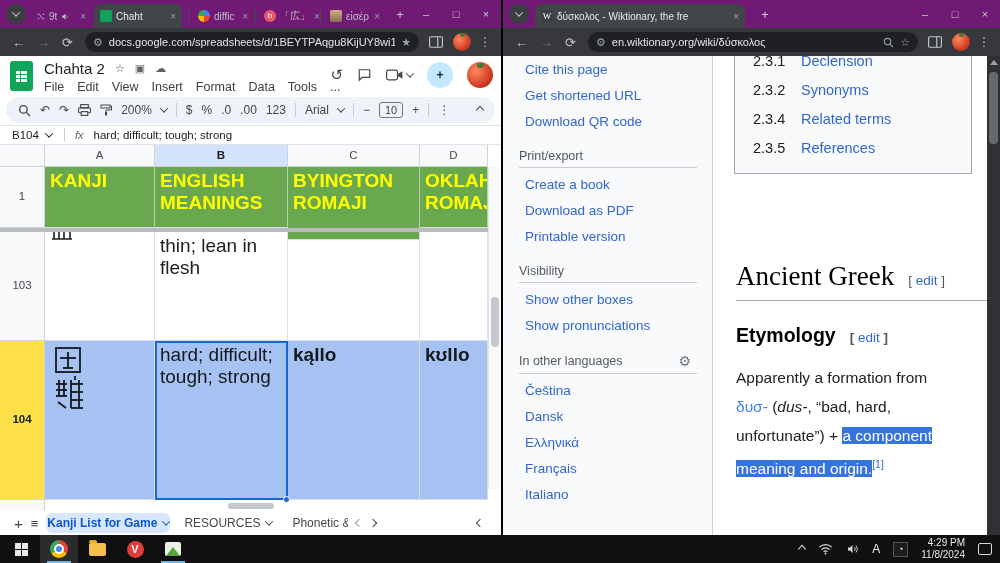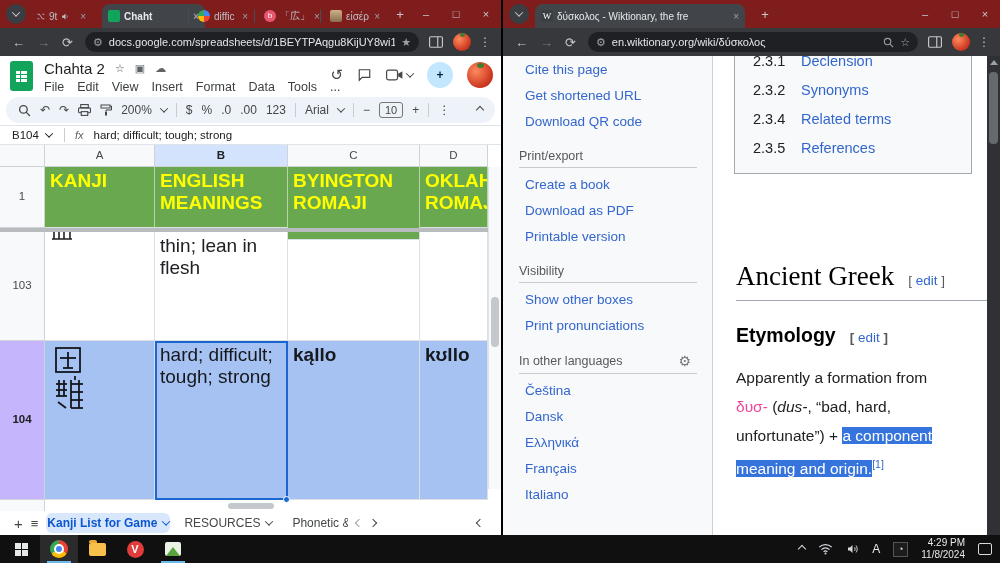--- a/index.html
+++ b/index.html
@@ -3,21 +3,21 @@
 <meta charset="utf-8">
 <style>
   * { margin:0; padding:0; box-sizing:border-box; }
   html,body { width:1000px; height:563px; overflow:hidden; }
   body { font-family:"Liberation Sans", sans-serif; background:#000; position:relative; }
 
   
   .win { position:absolute; top:0; height:535px; background:#fff; overflow:hidden; }
   .win-left  { left:0;   width:501px; }
   .win-right { left:503px; width:497px; }
-  .tabstrip { position:absolute; top:0; left:0; right:0; height:28px; background:#7f1d1d; }
+  .tabstrip { position:absolute; top:0; left:0; right:0; height:28px; background:#701a75; }
   .navbar   { position:absolute; top:28px; left:0; right:0; height:28px; background:#36383b; display:flex; align-items:center; }
   .tsearch { position:absolute; top:4px; left:6px; width:20px; height:20px; border-radius:50%; background:#3a3d41; color:#c7cacd; display:flex; align-items:center; justify-content:center; }
   .tab { position:absolute; top:4px; height:24px; display:flex; align-items:center; gap:4px; padding:0 6px; color:#bdc1c6; font-size:10px; white-space:nowrap; overflow:hidden; }
   .tab.active { background:#41454a; border-radius:8px 8px 0 0; color:#e6e8ea; }
   .tab .close { margin-left:auto; color:#9aa0a6; font-size:10px; }
   .tab-sep { position:absolute; top:9px; width:1px; height:14px; background:#4a4d51; }
   .newtab { position:absolute; top:7px; width:16px; height:16px; color:#c7cacd; font-size:13px; text-align:center; line-height:15px; }
   .winbtns { position:absolute; top:0; right:0; height:28px; display:flex; }
   .winbtn { width:30px; height:28px; color:#c7cacd; font-size:11px; display:flex; align-items:center; justify-content:center; }
   .nav-ic { color:#c3c7cb; font-size:13px; margin-left:12px; }
@@ -57,21 +57,21 @@
   .sh-formula .fx { font-style:italic; color:#5f6368; margin:0 10px; font-size:11px; }
 
   
   .grid { position:absolute; top:89px; left:0; width:501px; height:366px; background:#fff; overflow:hidden; font-size:19px; }
   .cell { position:absolute; border-right:1px solid #dcdfe3; border-bottom:1px solid #dcdfe3; overflow:hidden; padding:3px 5px; line-height:1.15; }
   .hdrcell { background:#f8f9fa; color:#46494d; font-size:11.5px; display:flex; align-items:center; justify-content:center; padding:0; border-right:1px solid #cfd2d6; border-bottom:1px solid #cfd2d6; }
   .hdrcell.sel { background:#d3e3fd; color:#202124; font-weight:bold; }
   .greencell { background:#6aa84f; color:#ffff00; font-weight:bold; border-right:1px solid rgba(255,255,255,.5); border-bottom:1px solid #dcdfe3; }
   .bluecell { background:#a6c2f2; color:#15181c; }
   .rownum { background:#f8f9fa; color:#46494d; font-size:11.5px; display:flex; align-items:center; justify-content:center; padding:0; border-right:1px solid #cfd2d6; border-bottom:1px solid #cfd2d6; }
-  .rownum.sel { background:#c4b5fd; color:#202124; font-weight:bold; }
+  .rownum.sel { background:#fde047; color:#202124; font-weight:bold; }
   .frozen-div { position:absolute; left:0; width:488px; height:4px; background:#b9bcbf; }
   .activecell { position:absolute; border:2px solid #1a67d2; }
   .fillhandle { position:absolute; width:7px; height:7px; background:#1a67d2; border:1px solid #fff; border-radius:50%; }
   .vscroll { position:absolute; top:22px; right:0; width:13px; bottom:22px; background:#f8f9fa; border-left:1px solid #e0e3e7; }
   .vthumb { position:absolute; left:2px; width:8px; border-radius:4px; background:#c4c7cb; }
   .hpill { position:absolute; height:6px; border-radius:3px; background:#c4c7cb; }
   .hidden-data { position:absolute; opacity:0; pointer-events:none; font-size:2px; }
 
   .sh-tabbar { position:absolute; left:0; right:0; top:455px; height:24px; background:#fff; display:flex; align-items:center; gap:8px; padding-left:14px; font-size:12px; color:#444746; }
   .sheet-tab-active { background:#d9e7fd; color:#0b57d0; font-weight:bold; border-radius:6px; padding:3px 1px; display:flex; align-items:center; gap:6px; }
@@ -86,21 +86,21 @@
   .wk-main { position:absolute; top:0; left:210px; width:274px; bottom:0; background:#fff; overflow:hidden; color:#202122; }
   .toc { position:absolute; top:-18px; left:21px; width:238px; border:1px solid #a2a9b1; background:#f8f9fa; padding:8px 0 10px 18px; font-size:14.5px; }
   .tocrow { display:flex; gap:10px; line-height:29px; }
   .tocnum { color:#202122; min-width:38px; }
   .toclabel { color:#3366cc; width:130px; line-height:29px; }
   .wk-h1 { position:absolute; top:205px; left:23px; width:455px; font-family:"Liberation Serif", serif; font-size:27px; color:#000; border-bottom:1px solid #a2a9b1; padding-bottom:8px; }
   .editlink { font-family:"Liberation Sans", sans-serif; font-size:13.5px; color:#54595d; margin-left:14px; }
   .editlink b { color:#3366cc; font-weight:normal; }
   .wk-h2 { position:absolute; top:268px; left:23px; font-size:19.5px; font-weight:bold; color:#000; }
   .wk-p { position:absolute; top:307px; left:23px; width:256px; font-size:15.5px; line-height:29px; color:#202122; }
-  .wlink { color:#ec4899; }
+  .wlink { color:#3b82f6; }
   .sel { background:#3674dd; color:#fff; }
   .sel .wlink-in { color:#fff; }
   .refsup { font-size:10.5px; vertical-align:super; color:#3366cc; }
   .wk-scroll { position:absolute; top:0; right:0; width:13px; bottom:0; background:#2f3134; }
   .wk-scroll .arrow { position:absolute; top:4px; left:3px; width:0; height:0; border-left:4px solid transparent; border-right:4px solid transparent; border-bottom:5px solid #9aa0a6; }
   .wk-scroll .thumb { position:absolute; top:16px; left:2px; width:9px; height:72px; background:#66696d; border-radius:4px; }
 
   
   .taskbar { position:absolute; left:0; top:535px; width:1000px; height:28px; background:#101010; display:flex; align-items:center; color:#e6e8ea; }
   .tb-item { width:38px; height:28px; display:flex; align-items:center; justify-content:center; position:relative; }
@@ -133,21 +133,21 @@
       <svg class="ic" width="9" height="9" viewBox="0 0 24 24">
           <path d="M4 6h5l8 12h5M4 18h5M17 6h5" stroke="#bdc1c6" stroke-width="2.4" fill="none"></path>
         </svg>
       <span>9t</span>
       <svg class="ic" width="9" height="9" viewBox="0 0 24 24">
           <path d="M3 9v6h4l5 5V4L7 9H3z" fill="#bdc1c6"></path>
           <path d="M16 9c1.2 1 1.2 5 0 6" stroke="#bdc1c6" stroke-width="2" fill="none"></path>
         </svg>
       <span class="close">×</span>
     </div>
-    <div class="tab active" style="left:102px;width:103px;font-weight:bold;">
+    <div class="tab active" style="left:94px;width:88px;">
       <span class="favsq" style="background:#13a45c;"></span>
       <span>Chaht</span>
       <span class="close">×</span>
     </div>
     <div class="tab" style="left:192px;width:62px;">
       <span class="favsq" style="border-radius:50%;background:conic-gradient(#4285f4 0 25%, #ea4335 25% 50%, #fbbc05 50% 75%, #34a853 75% 100%);"></span>
       <span>diffic</span>
       <span class="close">×</span>
     </div>
     <div class="tab-sep" style="left:188px;"></div>
@@ -395,21 +395,21 @@
     <div class="wk-side">
       <div class="wk-link">Cite this page</div>
       <div class="wk-link">Get shortened URL</div>
       <div class="wk-link">Download QR code</div>
       <div class="wk-h">Print/export</div>
       <div class="wk-link">Create a book</div>
       <div class="wk-link">Download as PDF</div>
       <div class="wk-link">Printable version</div>
       <div class="wk-h">Visibility</div>
       <div class="wk-link">Show other boxes</div>
-      <div class="wk-link">Print pronunciations</div>
+      <div class="wk-link">Show pronunciations</div>
       <div class="wk-h">
         <span>In other languages</span>
         <span class="gear">⚙</span>
       </div>
       <div class="wk-link">Čeština</div>
       <div class="wk-link">Dansk</div>
       <div class="wk-link">Ελληνικά</div>
       <div class="wk-link">Français</div>
       <div class="wk-link">Italiano</div>
     </div>

